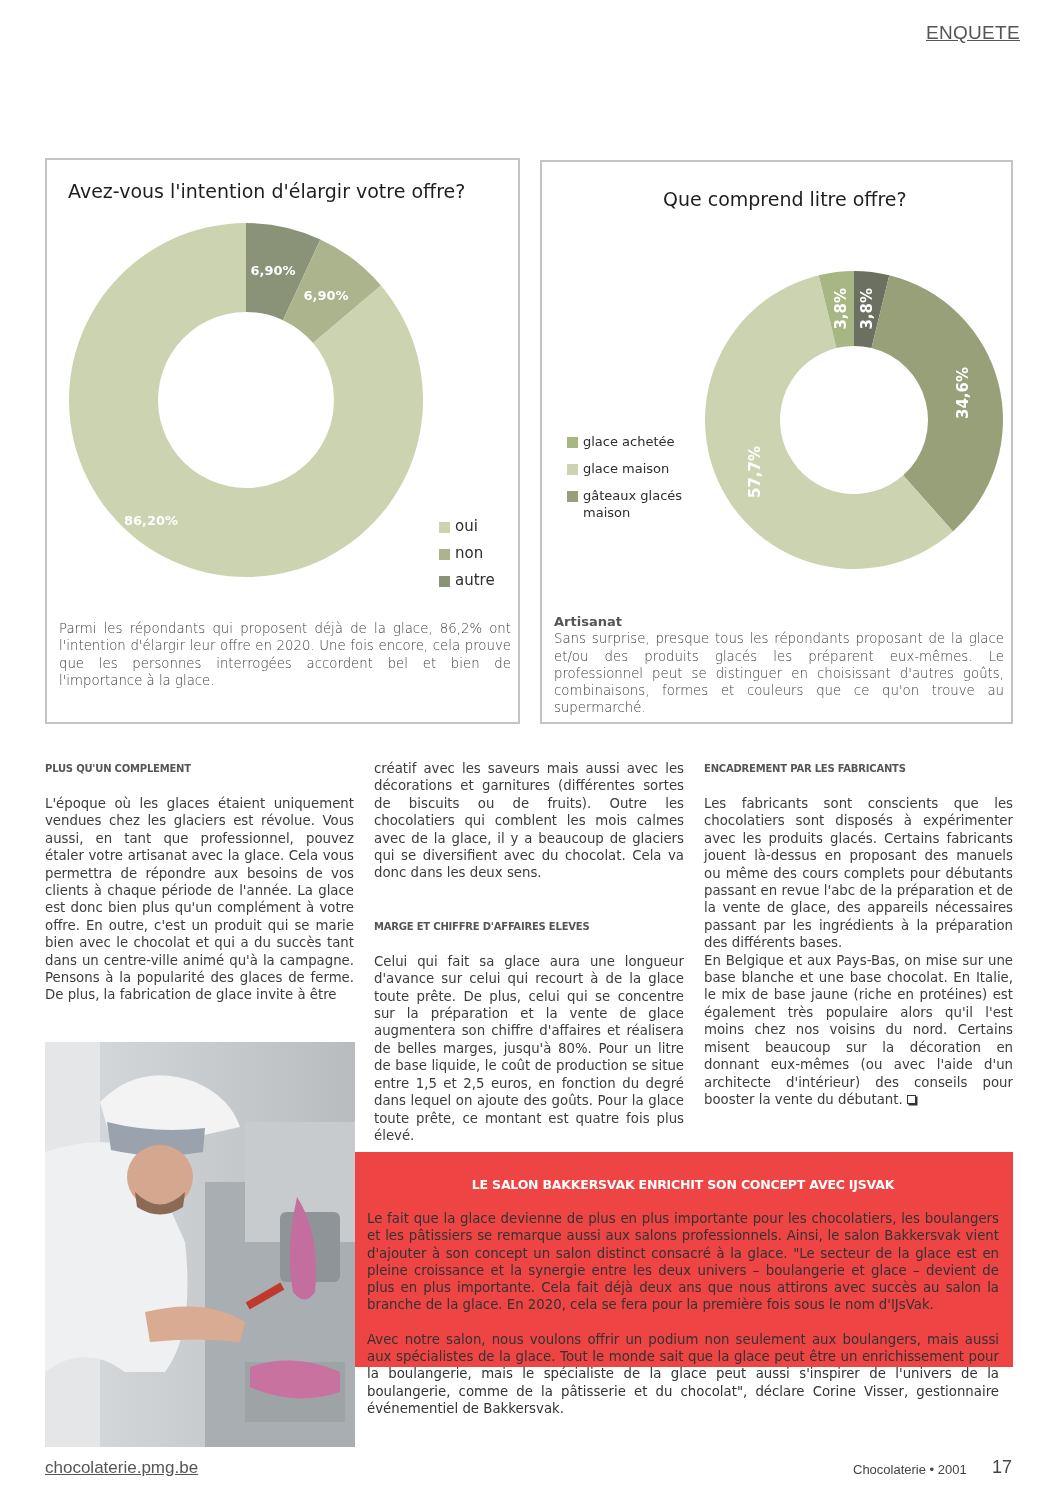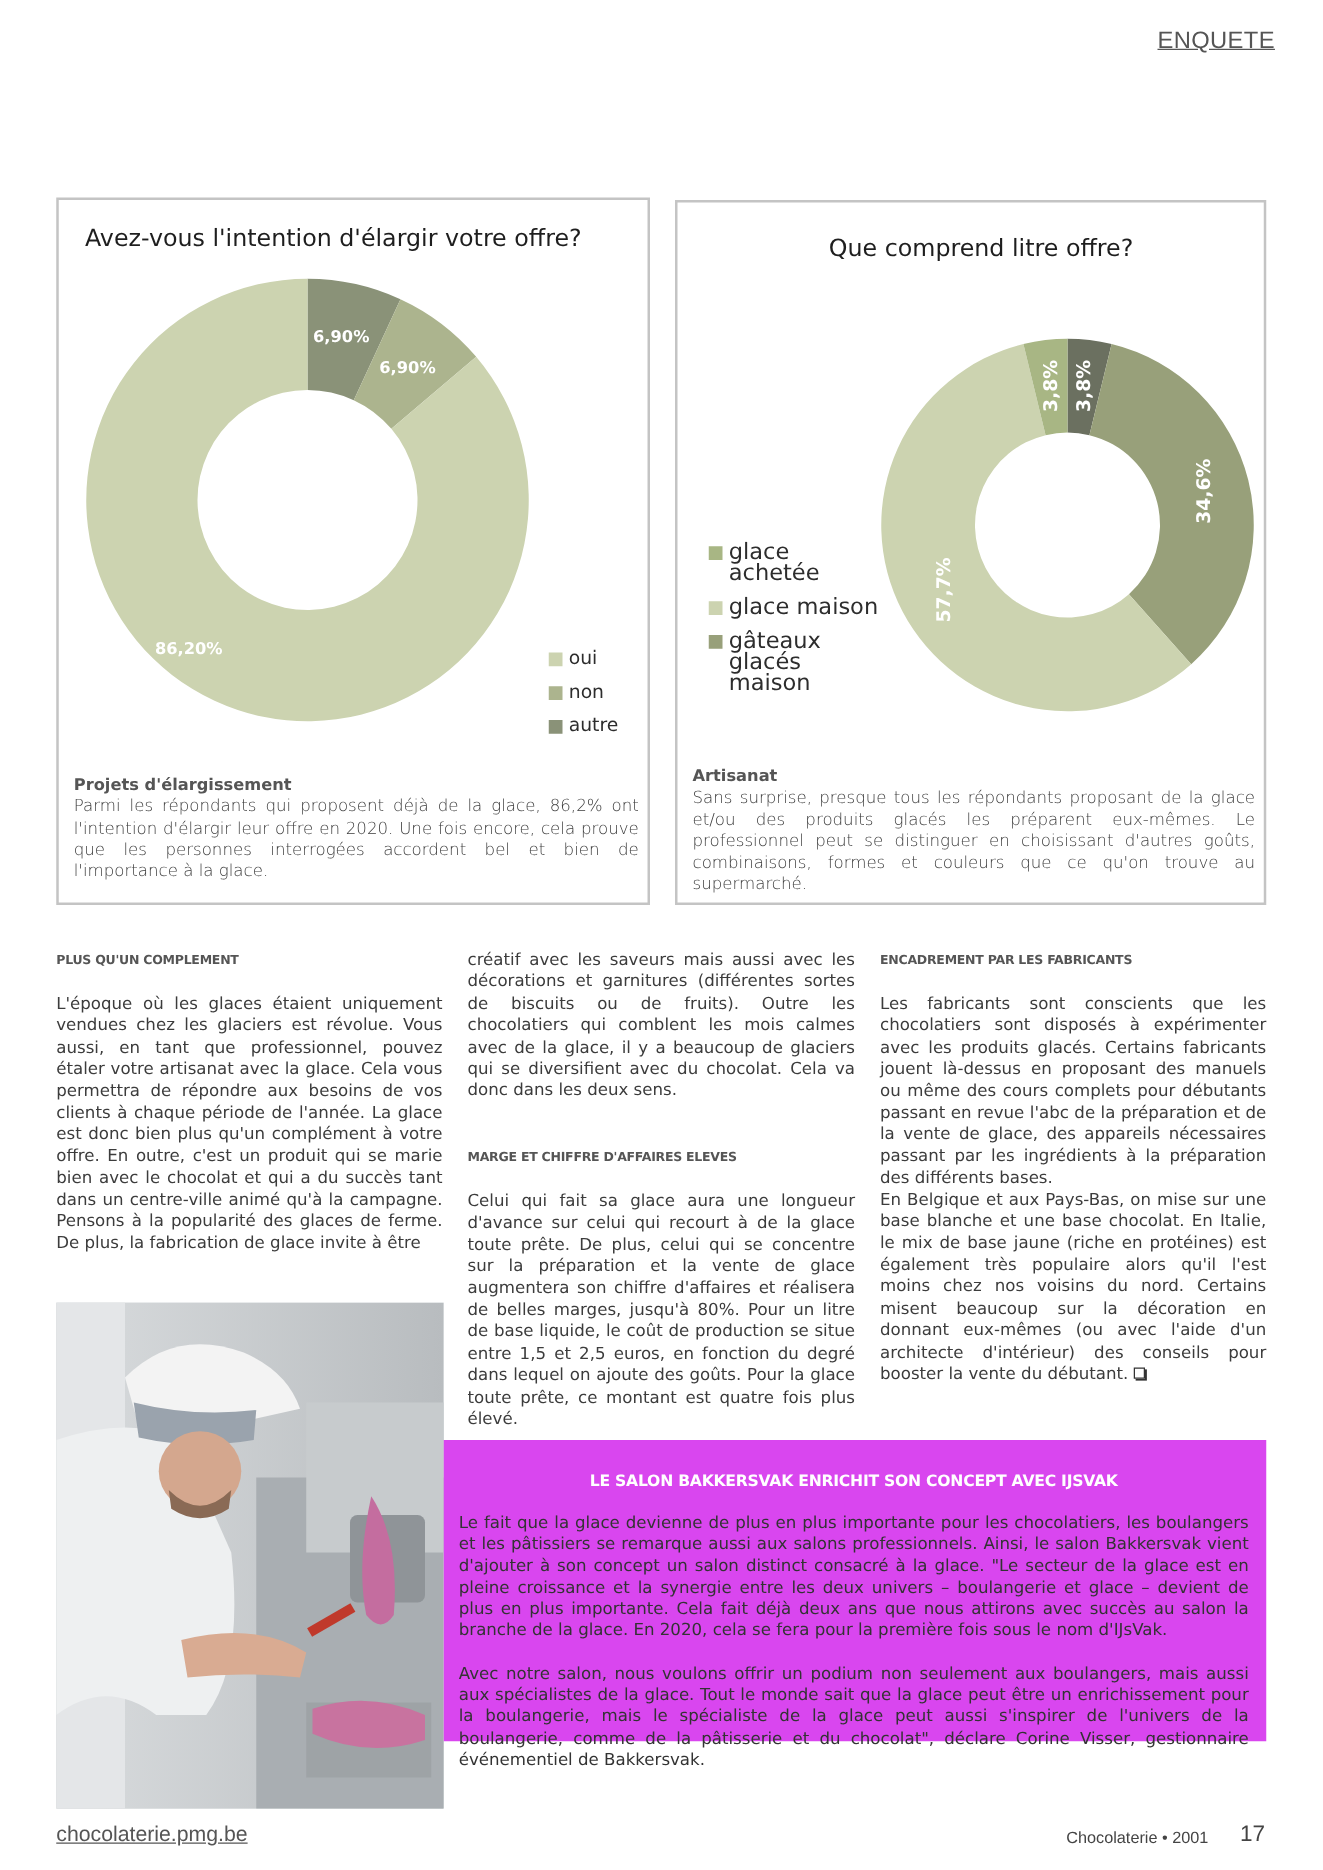--- a/index.html
+++ b/index.html
@@ -20,39 +20,39 @@
   svg.donut { position: absolute; overflow: visible; }
   #donut1 { left: 22px; top: 63px; width: 354px; height: 354px; }
   #donut2 { left: 163px; top: 109px; width: 298px; height: 298px; }
   .slice-label { fill: #ffffff; font-family: "DejaVu Sans", sans-serif; font-size: 13px; font-weight: bold; }
 
   .legend { position: absolute; font-size: 15px; color: #2d2d2d; font-family: "DejaVu Sans", sans-serif; }
   .legend-item { position: relative; padding-left: 16px; line-height: 17px; margin-bottom: 10px; }
   .legend-swatch { position: absolute; left: 0; top: 4px; width: 11px; height: 11px; }
   #legend1 { left: 392px; top: 358px; width: 80px; }
   #legend1 .legend-item { margin-bottom: 10px; }
-  #legend2 { left: 25px; top: 271px; width: 140px; font-size: 18px; }
+  #legend2 { left: 25px; top: 271px; width: 140px; font-size: 13px; }
   #legend2 .legend-item { line-height: 17px; margin-bottom: 10px; }
 
   .caption { position: absolute; font-size: 13.3px; line-height: 17.3px; color: #3c3c3c; text-align: justify; font-family: "DejaVu Sans", sans-serif; font-weight: 300; }
   .caption-title { font-weight: bold; color: #555; font-size: 13px; text-align: left; }
   #cap1 { left: 12px; top: 460px; width: 452px; }
   #cap2 { left: 12px; top: 451px; width: 450px; }
 
   .col { position: absolute; font-size: 13.3px; line-height: 17.4px; color: #3c3c3c; text-align: justify; }
   .col p { margin: 0; }
   .heading { font-weight: bold; font-size: 10px; color: #555; letter-spacing: -0.2px; white-space: nowrap; margin-bottom: 17px; line-height: 18px; }
   #col1 { left: 45px; top: 760px; width: 309px; }
   #col2 { left: 374px; top: 760px; width: 310px; }
   #col3 { left: 704px; top: 760px; width: 309px; }
   #col2 .heading { margin-top: 36px; }
 
   #photo { left: 45px; top: 1042px; width: 310px; height: 405px; overflow: hidden; background: #dcdfe1; }
 
-  #salon-box { left: 355px; top: 1152px; width: 658px; height: 241px; background: #d946ef; padding: 25px 14px 0 12px; }
+  #salon-box { left: 355px; top: 1152px; width: 658px; height: 215px; background: #ef4444; padding: 25px 14px 0 12px; }
   #salon-title { text-align: center; color: #ffffff; font-weight: bold; font-size: 12.5px; letter-spacing: -0.2px; margin-bottom: 18px; }
   .salon-p { font-size: 13.3px; line-height: 17.3px; color: #333; text-align: justify; margin-bottom: 17px; }
 
   #footer-site { left: 45px; top: 1458px; font-size: 17px; color: #555; text-decoration: underline; font-family: "Liberation Sans", sans-serif; }
   #footer-mag { left: 853px; top: 1462px; font-size: 13px; color: #444; font-family: "Liberation Sans", sans-serif; }
   #footer-page { left: 992px; top: 1457px; font-size: 18px; color: #444; font-family: "Liberation Sans", sans-serif; }
   .end-mark { display: inline-block; width: 9px; height: 9px; border: 1.5px solid #333; box-shadow: 1.5px 1.5px 0 #333; margin-left: 4px; vertical-align: 0; }
 </style>
 </head>
 <body>
@@ -77,21 +77,20 @@
     <div class="legend-item">
       <span class="legend-swatch" style="background: rgb(172, 180, 142);"></span>
       <span>non</span>
     </div>
     <div class="legend-item">
       <span class="legend-swatch" style="background: rgb(138, 146, 120);"></span>
       <span>autre</span>
     </div>
   </div>
   <div id="cap1" class="caption">
-    <div class="caption-title">Projets d'élargissement</div>
     <div>Parmi les répondants qui proposent déjà de la glace, 86,2% ont l'intention d'élargir leur offre en 2020. Une fois encore, cela prouve que les personnes interrogées accordent bel et bien de l'importance à la glace.</div>
   </div>
 </div>
 
 <div id="box2" class="chart-box">
   <div id="c2-title" class="chart-title">Que comprend litre offre?</div>
   <svg id="donut2" class="donut" viewBox="-149 -149 298 298">
       <path d="M9.123618653647781e-15 -149 A149 149 0 0 1 35.272950333460294 -144.76470210231926 L17.518109561584307 -71.89656346021226 A74 74 0 0 0 4.531193156845207e-15 -74Z" fill="#6b7060"></path>
       <text class="slice-label" text-anchor="middle" dominant-baseline="central" x="13.352170578451421" y="-111.20125692115145" transform="rotate(-90 13.352170578451421 -111.20125692115145)" style="font-size: 15px;">3,8%</text>
       <path d="M35.272950333460294 -144.76470210231926 A149 149 0 0 1 98.96704576003647 111.3845763718247 L49.15141869961543 55.31851443969818 A74 74 0 0 0 17.518109561584307 -71.89656346021226Z" fill="#98a07a"></path>

